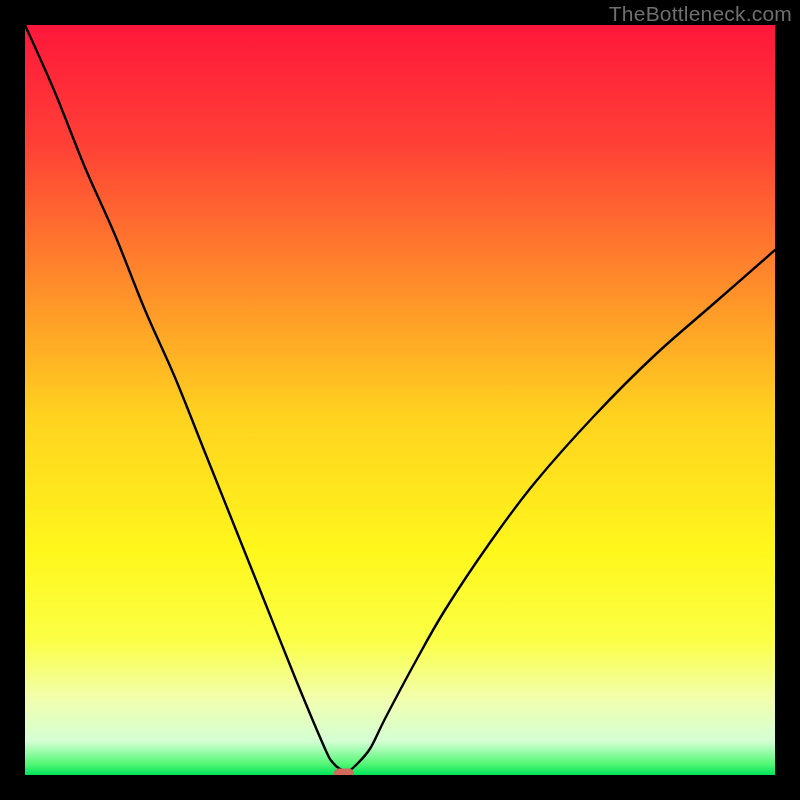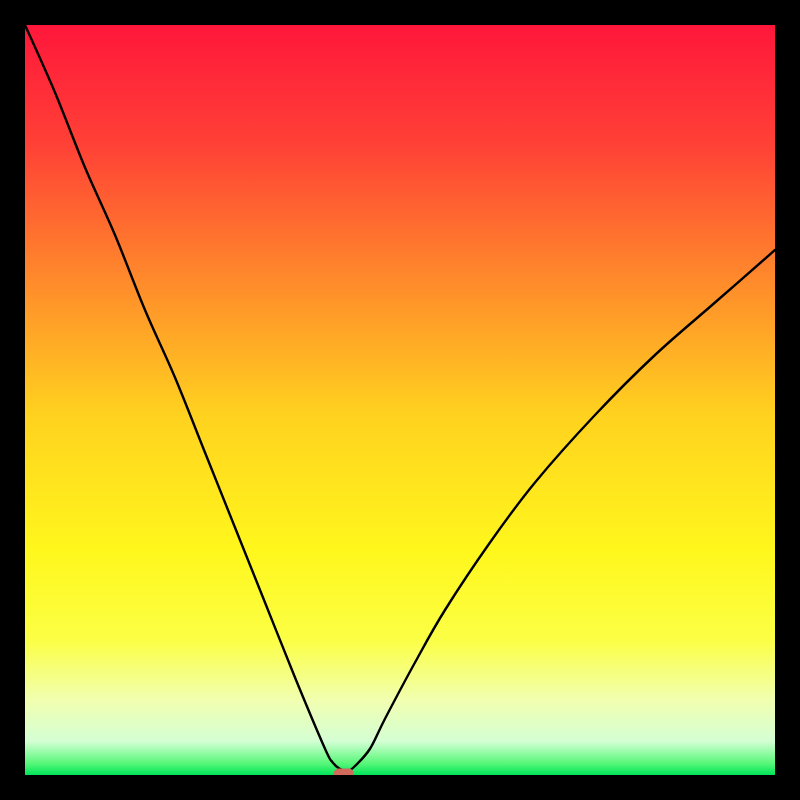--- a/index.html
+++ b/index.html
@@ -33,20 +33,21 @@
     width: 750px;
     height: 750px;
     display: block;
   }
 </style>
 </head>
 <body>
 
 <div class="stage">
 
+  <div class="watermark">TheBottleneck.com</div>
 
   <svg class="plot" viewBox="0 0 750 750" preserveAspectRatio="none">
     <defs>
       <linearGradient id="bg-grad" x1="0" y1="0" x2="0" y2="1">
 
       <stop offset="0.00%" stop-color="#ff173b"></stop>
           <stop offset="16.00%" stop-color="#ff4136"></stop>
           <stop offset="34.00%" stop-color="#ff8a2b"></stop>
           <stop offset="52.00%" stop-color="#ffd21f"></stop>
           <stop offset="70.00%" stop-color="#fff71c"></stop>

